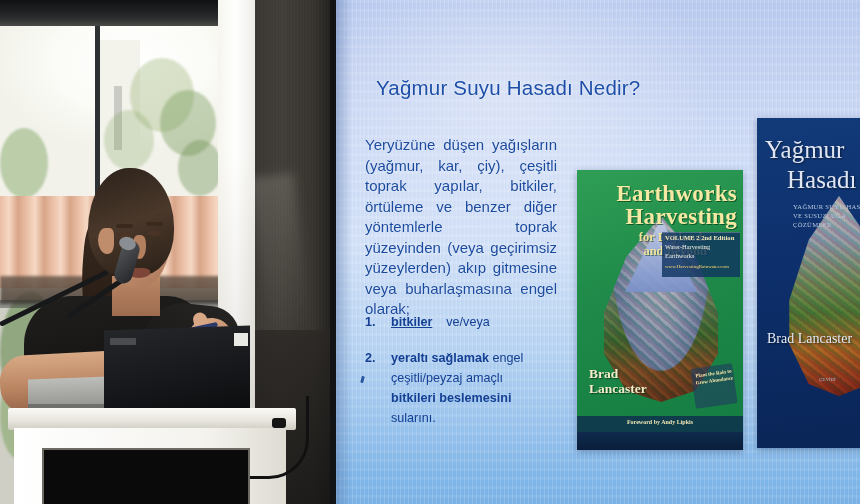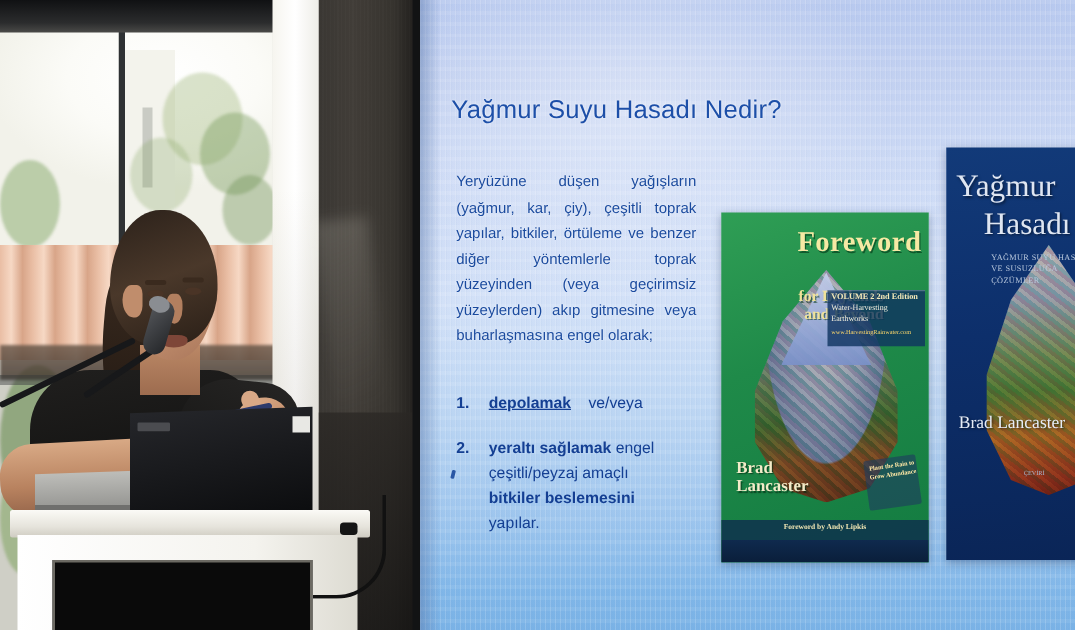--- a/index.html
+++ b/index.html
@@ -173,27 +173,27 @@
       rgba(255,255,255,.35) 0 3px, rgba(150,175,220,.12) 3px 9px);
   }
   .screen-glow{
     position:absolute;left:-40px;top:-60px;width:420px;height:300px;
     background:radial-gradient(ellipse at center, rgba(255,255,255,.35), rgba(255,255,255,0) 70%);
   }
   .screen-left-fade{position:absolute;left:0;top:0;width:16px;height:504px;background:linear-gradient(90deg,rgba(90,120,170,.45),rgba(90,120,170,0));}
 
   
   .slide-title{
-    position:absolute;left:25px;top:76px;width:300px;
+    position:absolute;left:40px;top:76px;width:300px;
     font-size:20.5px;color:#1d4fa8;letter-spacing:.2px;
     text-shadow:0 0 2px rgba(255,255,255,.8);
   }
   .slide-body{
     position:absolute;left:29px;top:135px;width:192px;
-    font-size:12px;line-height:20.5px;color:#1a4a9e;
+    font-size:15px;line-height:20.5px;color:#1a4a9e;
     text-align:justify;text-shadow:0 0 1.5px rgba(255,255,255,.7);
   }
   .slide-list{
     position:absolute;left:29px;top:312px;width:215px;
     font-size:12.6px;line-height:20px;color:#143f93;
   }
   .li{display:flex;margin-bottom:16px;}
   .li-num{width:26px;flex:none;font-weight:bold;}
   .li-body{flex:1;}
   .u{text-decoration:underline;}
@@ -364,43 +364,44 @@
     <div class="screen-left-fade"></div>
 
     <div class="slide-title">Yağmur Suyu Hasadı Nedir?</div>
 
     <div class="slide-body">Yeryüzüne düşen yağışların (yağmur, kar, çiy), çeşitli toprak yapılar, bitkiler, örtüleme ve benzer diğer yöntemlerle toprak yüzeyinden (veya geçirimsiz yüzeylerden) akıp gitmesine veya buharlaşmasına engel olarak;</div>
 
     <div class="slide-list">
       <div class="li">
         <div class="li-num">1.</div>
         <div class="li-body">
-          <span class="u b">depolamak</span>
+          <span class="u b">bitkiler</span>
           &nbsp;&nbsp;&nbsp;<span>ve/veya</span>
         </div>
       </div>
       <div class="li">
         <div class="li-num">2.</div>
         <div class="li-body">
           <span class="b">yeraltı sağlamak</span>
           <span>engel</span><br>
           <span>çeşitli/peyzaj amaçlı</span><br>
-          <span class="b">bitkiler beslemesini</span><br>
-          <span>yapılar.</span>
+          <span class="b">bitkileri beslemesini</span><br>
+          <span>sularını.</span>
         </div>
       </div>
     </div>
     <div class="stray-dot"></div>
 
     <div class="book1">
       <div class="b1-drop"></div>
       <div class="b1-drop-img"></div>
       <div class="b1-drop-top"></div>
       <div class="b1-title">
-        <span>Foreword</span><br>
+        <span>Earthworks</span><br>
+        <span>Harvesting</span>
       </div>
       <div class="b1-sub">
         <span>for Drylands</span><br>
         <span>and Beyond</span>
       </div>
       <div class="b1-box"></div>
       <div class="b1-box-t1">VOLUME 2 2nd Edition</div>
       <div class="b1-box-t2">Water-Harvesting Earthworks</div>
       <div class="b1-url">www.HarvestingRainwater.com</div>
       <div class="b1-author">Brad Lancaster</div>

